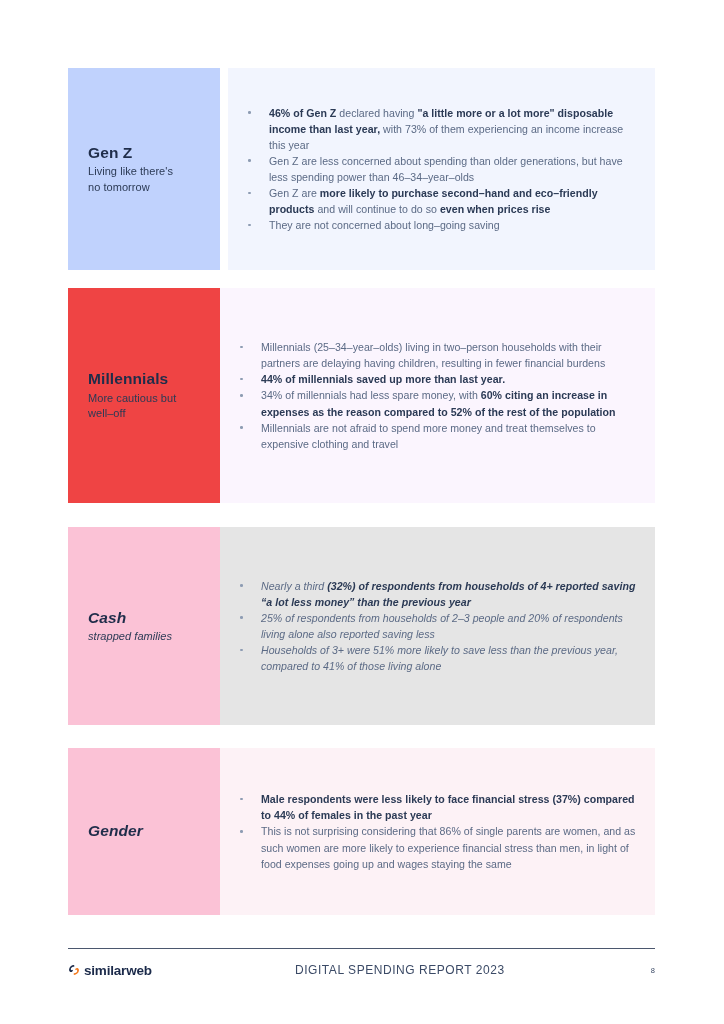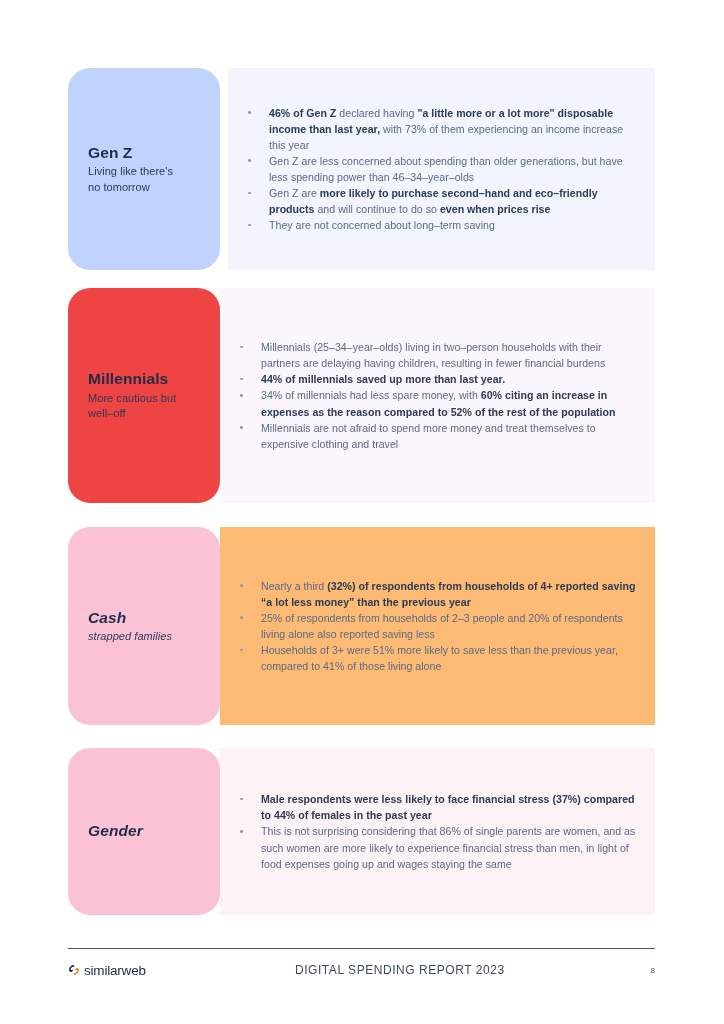--- a/index.html
+++ b/index.html
@@ -33,21 +33,20 @@
     overflow: hidden;
   }
 
   .card-left {
     width: 152px;
     flex: 0 0 152px;
     display: flex;
     flex-direction: column;
     justify-content: center;
     padding: 0 0 0 20px;
-    border-radius: 22px;
   }
 
   .card-right {
     flex: 1 1 auto;
     display: flex;
     flex-direction: column;
     justify-content: center;
     padding: 10px 14px 10px 10px;
   }
 
@@ -148,21 +147,21 @@
   }
 
   .logo-mark {
     width: 12px;
     height: 12px;
     display: block;
   }
 
   .logo-text {
     font-size: 13.5px;
-    font-weight: normal;
+    font-weight: bold;
     color: #1b2a4a;
     letter-spacing: -0.2px;
   }
 
   .footer-center {
     font-size: 12px;
     letter-spacing: 0.55px;
     color: #3b4a66;
     position: absolute;
     left: 227px;
@@ -181,21 +180,21 @@
   <section class="card theme-blue" id="card-genz">
     <div class="card-left" style="background: rgb(192, 210, 253);">
       <div class="card-title">Gen Z</div>
       <div class="card-sub">Living like there's<br>no tomorrow</div>
     </div>
     <div class="card-right" style="background: rgb(242, 245, 254);">
       <ul class="bullets">
           <li><span class="dot"></span><span><b>46% of Gen Z</b> declared having <b>"a little more or a lot more" disposable income than last year,</b> with 73% of them experiencing an income increase this year</span></li>
           <li><span class="dot"></span><span>Gen Z are less concerned about spending than older generations, but have less spending power than 46–34–year–olds</span></li>
           <li><span class="dot"></span><span>Gen Z are <b>more likely to purchase second–hand and eco–friendly products</b> and will continue to do so <b>even when prices rise</b></span></li>
-          <li><span class="dot"></span><span>They are not concerned about long–term saving</span></li>
+          <li><span class="dot"></span><span>They are not concerned about long–going saving</span></li>
         </ul>
     </div>
   </section>
 
   <section class="card theme-purple" id="card-millennials">
     <div class="card-left" style="background: #ef4444;">
       <div class="card-title">Millennials</div>
       <div class="card-sub">More cautious but<br>well–off</div>
     </div>
     <div class="card-right" style="background: rgb(251, 245, 254);">
@@ -206,21 +205,21 @@
           <li><span class="dot"></span><span>Millennials are not afraid to spend more money and treat themselves to expensive clothing and travel</span></li>
         </ul>
     </div>
   </section>
 
   <section class="card theme-pink" id="card-cash">
     <div class="card-left" style="background: rgb(251, 194, 214);">
       <div class="card-title">Cash</div>
       <div class="card-sub">strapped families</div>
     </div>
-    <div class="card-right" style="background: #fdba74;">
+    <div class="card-right" style="background: #e5e5e5; font-style: italic;">
       <ul class="bullets">
           <li><span class="dot"></span><span>Nearly a third <b>(32%) of respondents from households of 4+ reported saving “a lot less money” than the previous year</b></span></li>
           <li><span class="dot"></span><span>25% of respondents from households of 2–3 people and 20% of respondents living alone also reported saving less</span></li>
           <li><span class="dot"></span><span>Households of 3+ were 51% more likely to save less than the previous year, compared to 41% of those living alone</span></li>
         </ul>
     </div>
   </section>
 
   <section class="card theme-pink" id="card-gender">
     <div class="card-left" style="background: rgb(251, 194, 214);">

